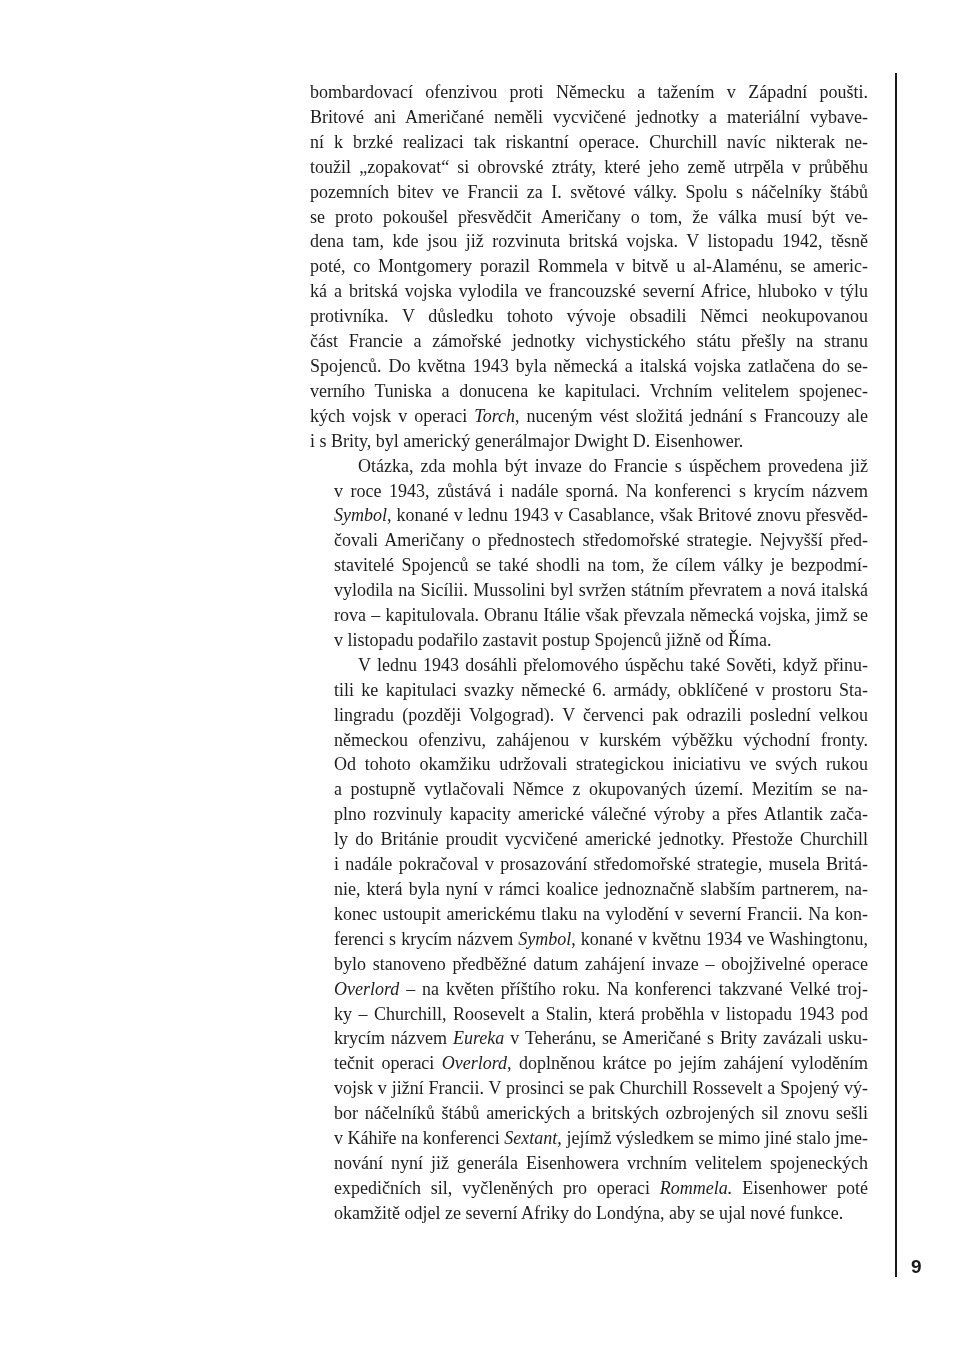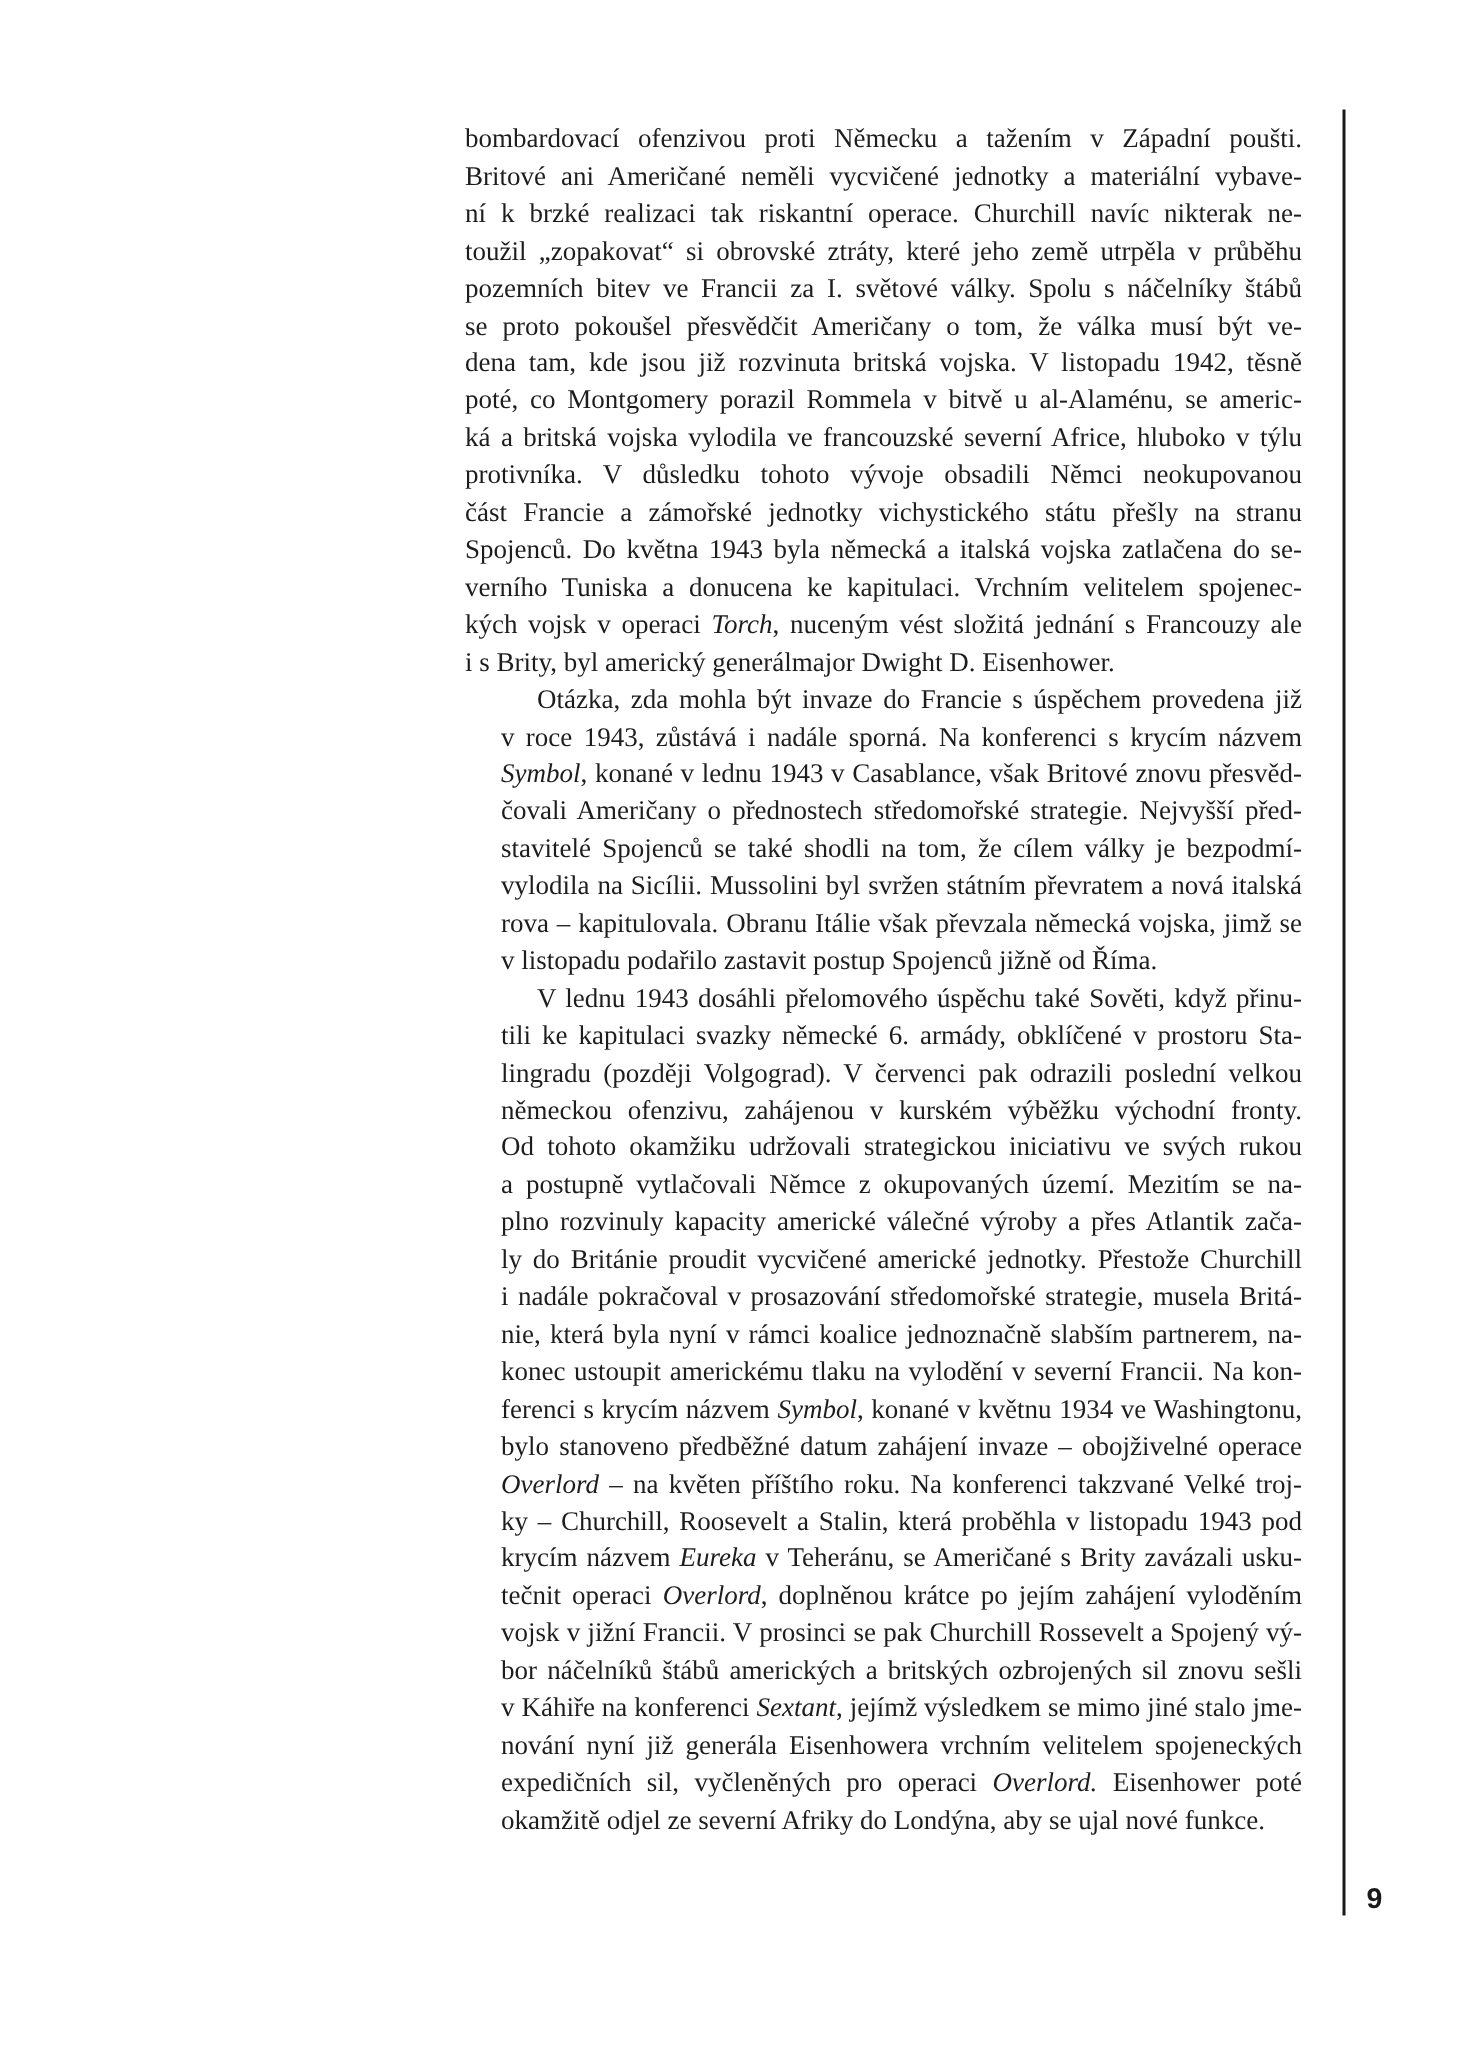--- a/index.html
+++ b/index.html
@@ -118,19 +118,19 @@
         <span class="line"><span>ferenci s krycím názvem </span><em>Symbol</em><span>, konané v květnu 1934 ve Washingtonu,</span></span>
         <span class="line"><span>bylo stanoveno předběžné datum zahájení invaze – obojživelné operace</span></span>
         <span class="line"><em>Overlord</em><span> – na květen příštího roku. Na konferenci takzvané Velké troj-</span></span>
         <span class="line"><span>ky – Churchill, Roosevelt a Stalin, která proběhla v listopadu 1943 pod</span></span>
         <span class="line"><span>krycím názvem </span><em>Eureka</em><span> v Teheránu, se Američané s Brity zavázali usku-</span></span>
         <span class="line"><span>tečnit operaci </span><em>Overlord</em><span>, doplněnou krátce po jejím zahájení vyloděním</span></span>
         <span class="line"><span>vojsk v jižní Francii. V prosinci se pak Churchill Rossevelt a Spojený vý-</span></span>
         <span class="line"><span>bor náčelníků štábů amerických a britských ozbrojených sil znovu sešli</span></span>
         <span class="line"><span>v Káhiře na konferenci </span><em>Sextant</em><span>, jejímž výsledkem se mimo jiné stalo jme-</span></span>
         <span class="line"><span>nování nyní již generála Eisenhowera vrchním velitelem spojeneckých</span></span>
-        <span class="line"><span>expedičních sil, vyčleněných pro operaci </span><em>Overlord.</em><span> Eisenhower poté</span></span>
+        <span class="line"><span>expedičních sil, vyčleněných pro operaci </span><em>Rommela.</em><span> Eisenhower poté</span></span>
         <span class="line last"><span>okamžitě odjel ze severní Afriky do Londýna, aby se ujal nové funkce.</span></span>
       </div>
     </div>
   <div class="vertical-rule"></div>
   <div class="page-number">9</div>
 </div>
 
 </body></html>

